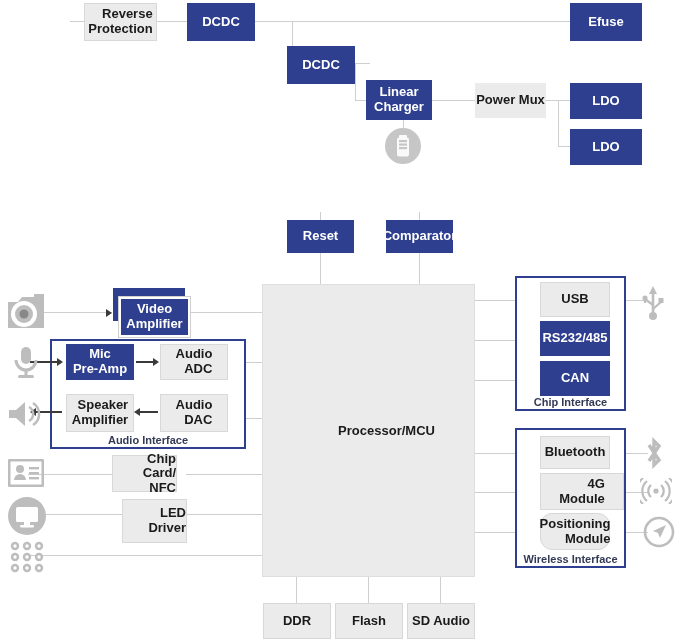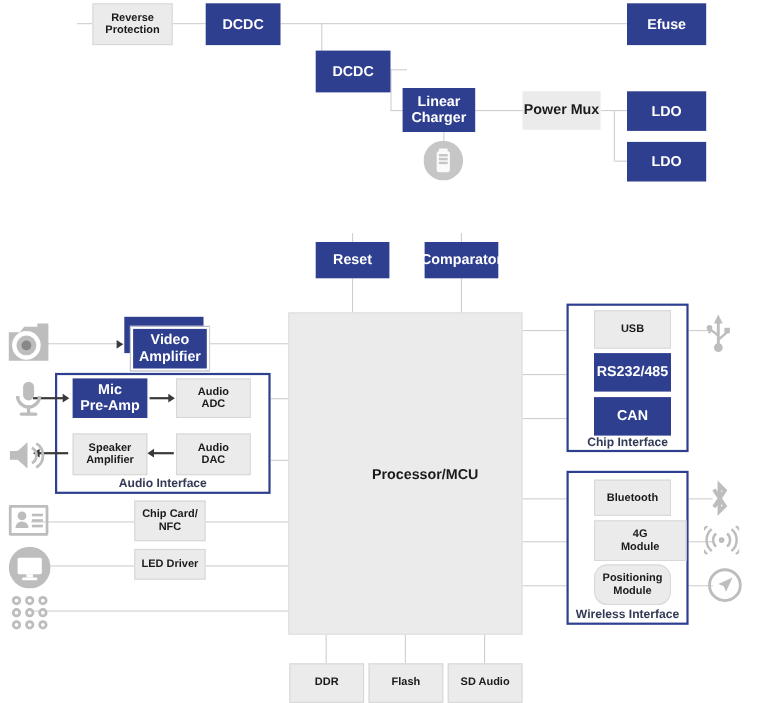--- a/index.html
+++ b/index.html
@@ -27,22 +27,23 @@
     white-space: pre-line;
   }
   .blk.blue {
     background: #2f3f8f;
     color: #ffffff;
     font-size: 13px;
   }
   .blk.gray {
     background: #ebebeb;
     color: #1a1a1a;
-    font-size: 10px;
+    font-size: 13px;
     border: 1px solid #d8d8d8;
+    text-align: right;
   }
   .blk.plain {
     background: #ebebeb;
     color: #1a1a1a;
     font-size: 13px;
   }
   .blk.white-edge {
     border: 2px solid #ffffff;
     box-shadow: 0 0 0 1px #cfcfcf;
   }
@@ -207,24 +208,24 @@
   <div class="seg" style="left:136px; top:361px; width:18px;"></div>
   <div class="arrow right" style="left:153px; top:358px;"></div>
   <div class="seg" style="left:140px; top:411px; width:18px;"></div>
   <div class="arrow left" style="left:134px; top:408px;"></div>
   <div class="seg" style="left:30px;  top:361px; width:28px;"></div>
   <div class="arrow right" style="left:57px;  top:358px;"></div>
   <div class="seg" style="left:34px;  top:411px; width:28px;"></div>
   <div class="arrow left" style="left:30px;  top:408px;"></div>
   <div class="arrow right" style="left:106px; top:309px;"></div>
 
-  <div class="blk gray" style="left:122px; top:455px; width:65px; height:37px;">Chip Card/
+  <div class="blk gray" style="left:112px; top:455px; width:65px; height:37px;">Chip Card/
 NFC</div>
 
-  <div class="blk gray" style="left:122px; top:499px; width:65px; height:28px;">LED Driver</div>
+  <div class="blk gray" style="left:122px; top:499px; width:65px; height:44px;">LED Driver</div>
 
   <div class="icon" style="left:4px; top:290px; width:44px; height:46px;">
     <svg width="44" height="46" viewBox="0 0 44 46">
       <path d="M4 12 L14 12 L18 7 L30 7 L30 4 L40 4 L40 12 L40 38 L4 38 Z" fill="#bdbdbd"></path>
       <circle cx="20" cy="24" r="13" fill="#ffffff"></circle>
       <circle cx="20" cy="24" r="9" fill="#bdbdbd"></circle>
       <circle cx="20" cy="24" r="4.5" fill="#888888"></circle>
       <path d="M10 9 a11 11 0 0 1 11 -6" stroke="#ffffff" stroke-width="3" fill="none"></path>
     </svg>
   </div>

